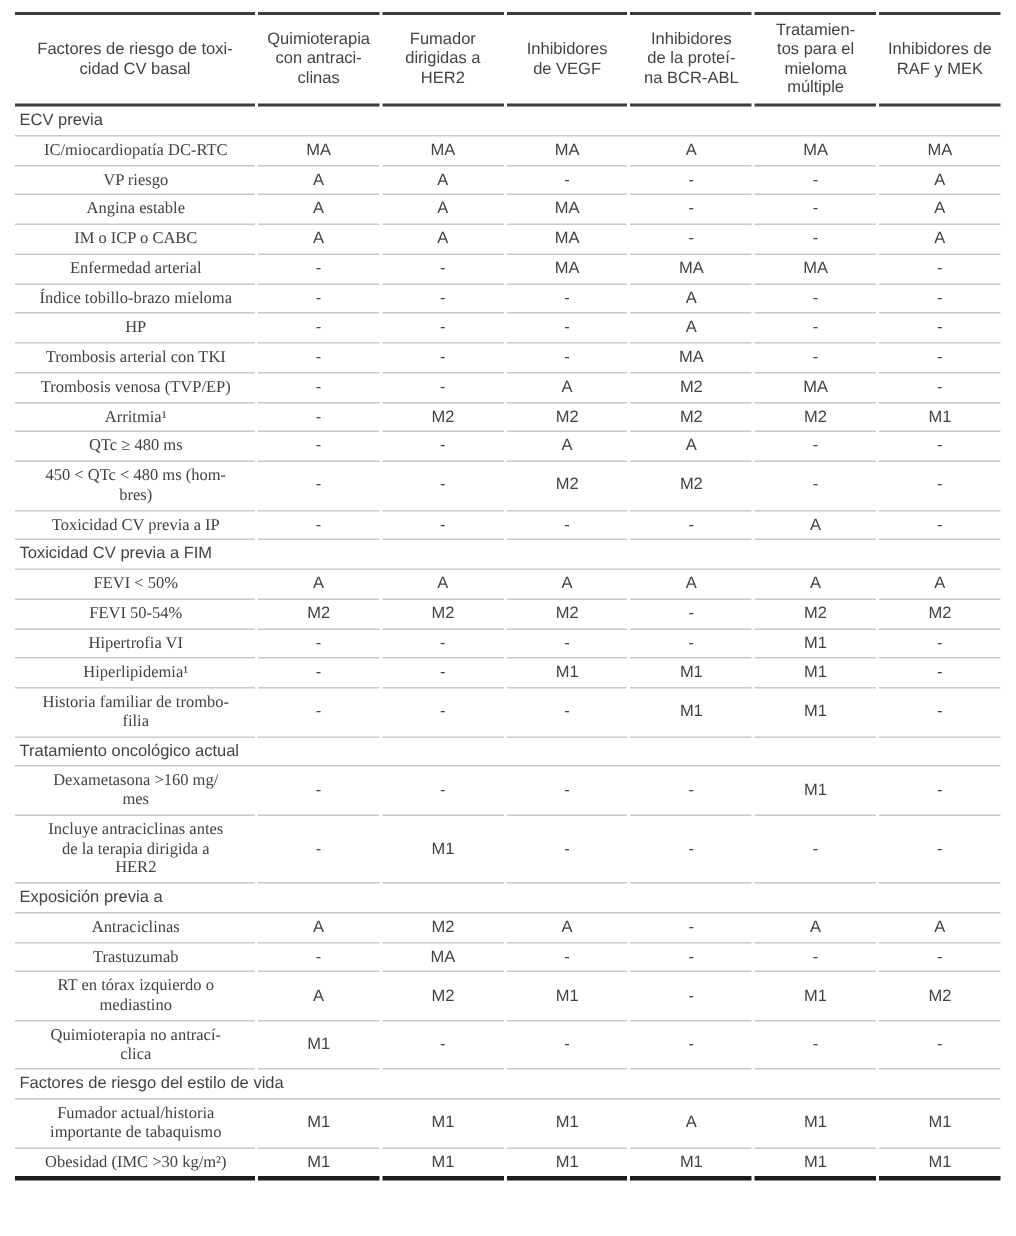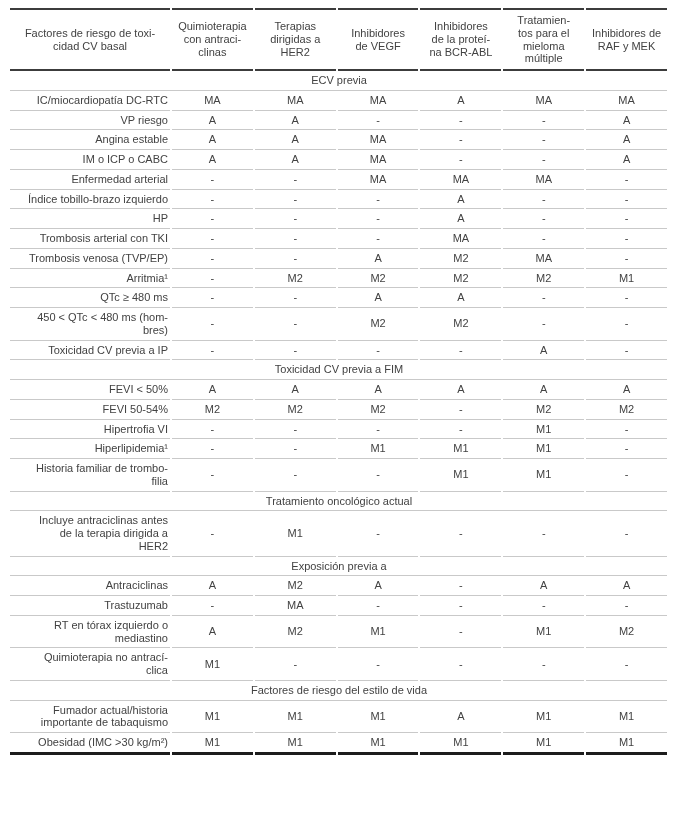--- a/index.html
+++ b/index.html
@@ -33,29 +33,30 @@
     vertical-align: middle;
     padding: 4px 2px;
     white-space: pre-line;
   }
   tbody td {
     border-bottom: 1px solid #c9c9c9;
     padding: 3px 2px;
     vertical-align: middle;
   }
   td.lbl {
-    text-align: right;
+    text-align: center;
     white-space: pre-line;
     padding-left: 3px;
+    font-family: Liberation Serif, serif;
   }
   td.val {
     text-align: center;
   }
   td.section {
-    text-align: center;
+    text-align: left;
     padding-left: 3px;
   }
   tr.last-row td {
     border-bottom: 3px solid #1c1c1c;
     margin-top: 12px;
   }
 </style>
 </head>
 <body>
 
@@ -70,21 +71,21 @@
         <col class="c-val">
         <col class="c-val">
     </colgroup>
     <thead>
       <tr>
         <th>Factores de riesgo de toxi-
 cidad CV basal</th>
         <th>Quimioterapia
 con antraci-
 clinas</th>
-        <th>Terapias
+        <th>Fumador
 dirigidas a
 HER2</th>
         <th>Inhibidores
 de VEGF</th>
         <th>Inhibidores
 de la proteí-
 na BCR-ABL</th>
         <th>Tratamien-
 tos para el
 mieloma
@@ -136,21 +137,21 @@
         <tr>
           <td class="lbl">Enfermedad arterial</td>
           <td class="val">-</td>
           <td class="val">-</td>
           <td class="val">MA</td>
           <td class="val">MA</td>
           <td class="val">MA</td>
           <td class="val">-</td>
         </tr>
         <tr>
-          <td class="lbl">Índice tobillo-brazo izquierdo</td>
+          <td class="lbl">Índice tobillo-brazo mieloma</td>
           <td class="val">-</td>
           <td class="val">-</td>
           <td class="val">-</td>
           <td class="val">A</td>
           <td class="val">-</td>
           <td class="val">-</td>
         </tr>
         <tr>
           <td class="lbl">HP</td>
           <td class="val">-</td>
@@ -259,20 +260,30 @@
 filia</td>
           <td class="val">-</td>
           <td class="val">-</td>
           <td class="val">-</td>
           <td class="val">M1</td>
           <td class="val">M1</td>
           <td class="val">-</td>
         </tr>
         <tr>
           <td colspan="7" class="section">Tratamiento oncológico actual</td>
+        </tr>
+        <tr>
+          <td class="lbl">Dexametasona &gt;160 mg/
+mes</td>
+          <td class="val">-</td>
+          <td class="val">-</td>
+          <td class="val">-</td>
+          <td class="val">-</td>
+          <td class="val">M1</td>
+          <td class="val">-</td>
         </tr>
         <tr>
           <td class="lbl">Incluye antraciclinas antes
 de la terapia dirigida a
 HER2</td>
           <td class="val">-</td>
           <td class="val">M1</td>
           <td class="val">-</td>
           <td class="val">-</td>
           <td class="val">-</td>

